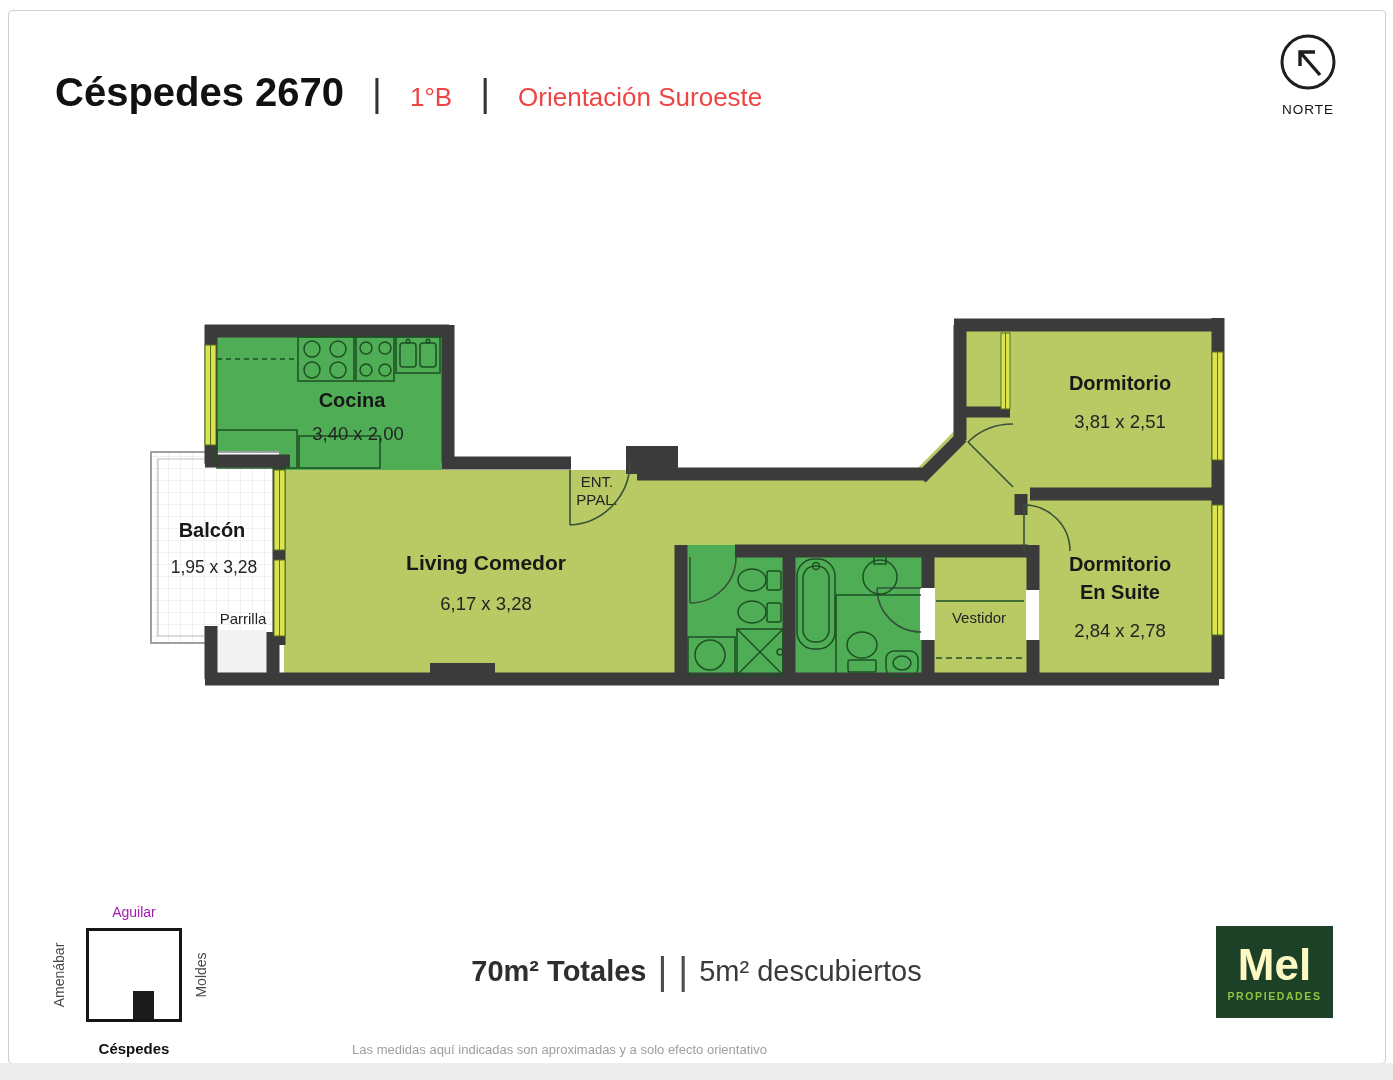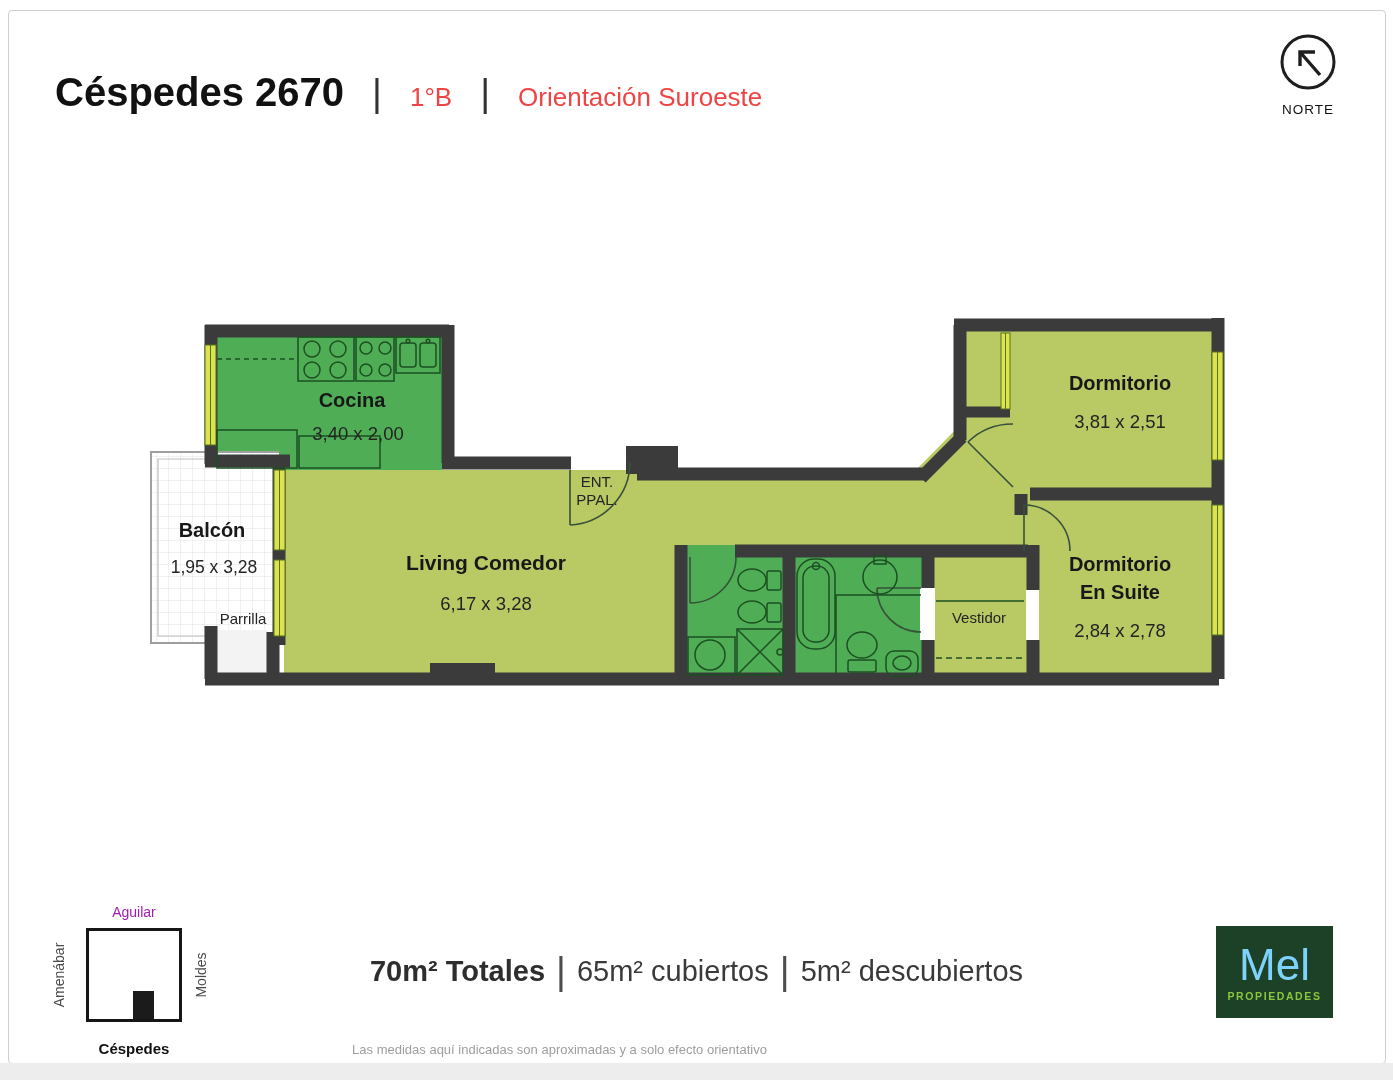--- a/index.html
+++ b/index.html
@@ -38,21 +38,21 @@
   
   .stats{position:absolute;left:0;top:952px;width:1393px;display:flex;justify-content:center;
          align-items:center;gap:11px;}
   .stats .total{font-size:29px;font-weight:700;color:#2e2e2e;}
   .stats .item{font-size:29px;font-weight:400;color:#3a3a3a;}
   .stats .bar{font-size:38px;font-weight:200;color:#4d4d4d;line-height:1;}
 
   
   .brand{position:absolute;left:1216px;top:926px;width:117px;height:92px;background:#1d4127;
          display:flex;flex-direction:column;align-items:center;justify-content:center;}
-  .brand .name{font-size:44px;font-weight:400;color:#7dd3fc;line-height:1;}
+  .brand .name{font-size:44px;font-weight:700;color:#fef9c3;line-height:1;}
   .brand .tagline{margin-top:3px;font-size:10.5px;font-weight:700;letter-spacing:1.6px;color:#8cc63f;}
 
   
   .disclaimer{position:absolute;left:0;top:1042px;width:1119px;text-align:center;
               font-size:13px;color:#9e9e9e;}
 </style>
 </head>
 <body>
 
 <div class="frame"></div>
@@ -242,21 +242,20 @@
   </div>
   <div class="vlab right">
       <span>Moldes</span>
     </div>
   <div class="street-bottom">Céspedes</div>
 </div>
 
 <div class="stats">
   <span class="total">70m² Totales</span>
   <span class="bar">|</span>
-  <span class="item">65m² cubiertos</span>
   <span class="bar">|</span>
   <span class="item">5m² descubiertos</span>
 </div>
 
 <div class="brand">
   <div class="name">Mel</div>
   <div class="tagline">PROPIEDADES</div>
 </div>
 
 <div class="disclaimer">Las medidas aquí indicadas son aproximadas y a solo efecto orientativo</div>

